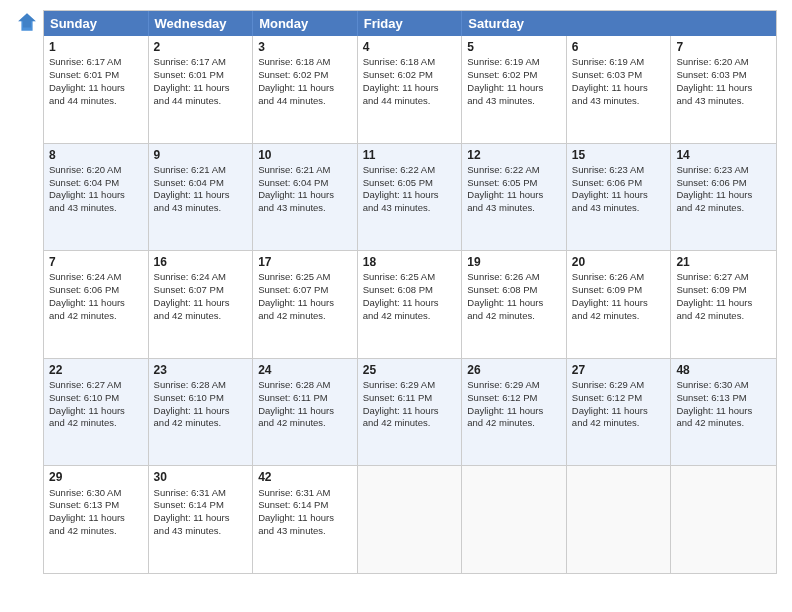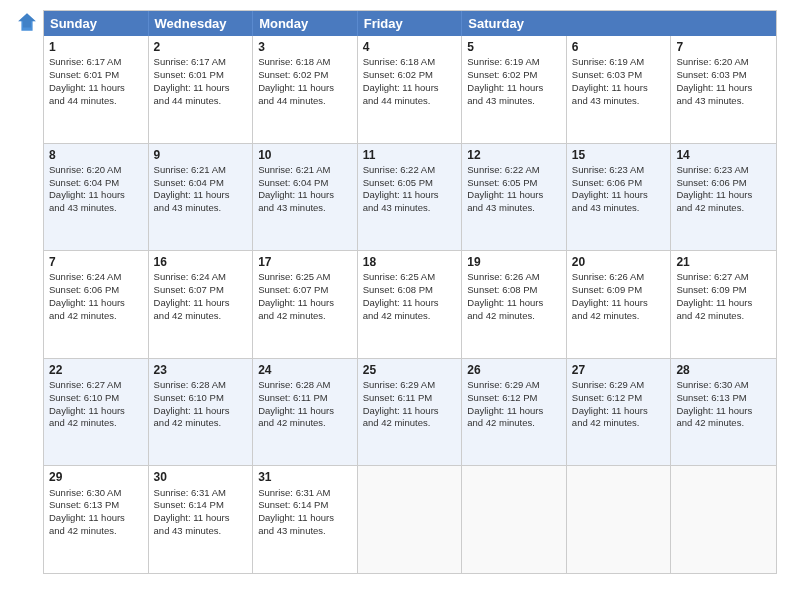--- a/index.html
+++ b/index.html
@@ -326,21 +326,21 @@
             <div>and 42 minutes.</div>
           </div>
           <div class="cal-cell">
             <span class="day-num">27</span>
             <div>Sunrise: 6:29 AM</div>
             <div>Sunset: 6:12 PM</div>
             <div>Daylight: 11 hours</div>
             <div>and 42 minutes.</div>
           </div>
           <div class="cal-cell">
-            <span class="day-num">28</span>
+            <span class="day-num">48</span>
             <div>Sunrise: 6:30 AM</div>
             <div>Sunset: 6:13 PM</div>
             <div>Daylight: 11 hours</div>
             <div>and 42 minutes.</div>
           </div>
         </div>
         <div class="cal-row">
           <div class="cal-cell">
             <span class="day-num">29</span>
             <div>Sunrise: 6:30 AM</div>
@@ -349,21 +349,21 @@
             <div>and 42 minutes.</div>
           </div>
           <div class="cal-cell">
             <span class="day-num">30</span>
             <div>Sunrise: 6:31 AM</div>
             <div>Sunset: 6:14 PM</div>
             <div>Daylight: 11 hours</div>
             <div>and 43 minutes.</div>
           </div>
           <div class="cal-cell">
-            <span class="day-num">31</span>
+            <span class="day-num">42</span>
             <div>Sunrise: 6:31 AM</div>
             <div>Sunset: 6:14 PM</div>
             <div>Daylight: 11 hours</div>
             <div>and 43 minutes.</div>
           </div>
           <div class="cal-cell empty"></div>
           <div class="cal-cell empty"></div>
           <div class="cal-cell empty"></div>
           <div class="cal-cell empty"></div>
         </div>

